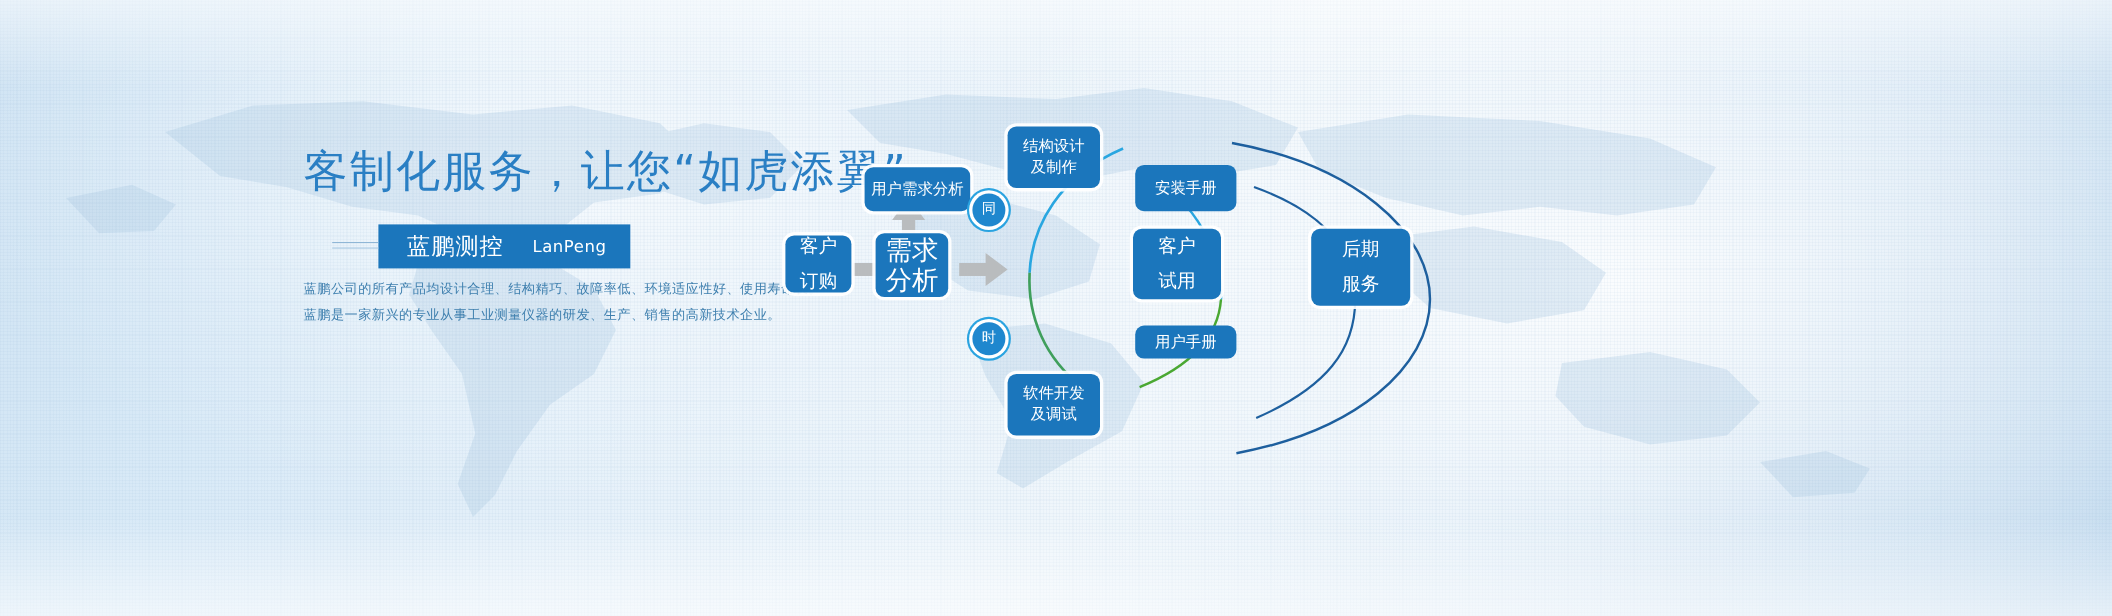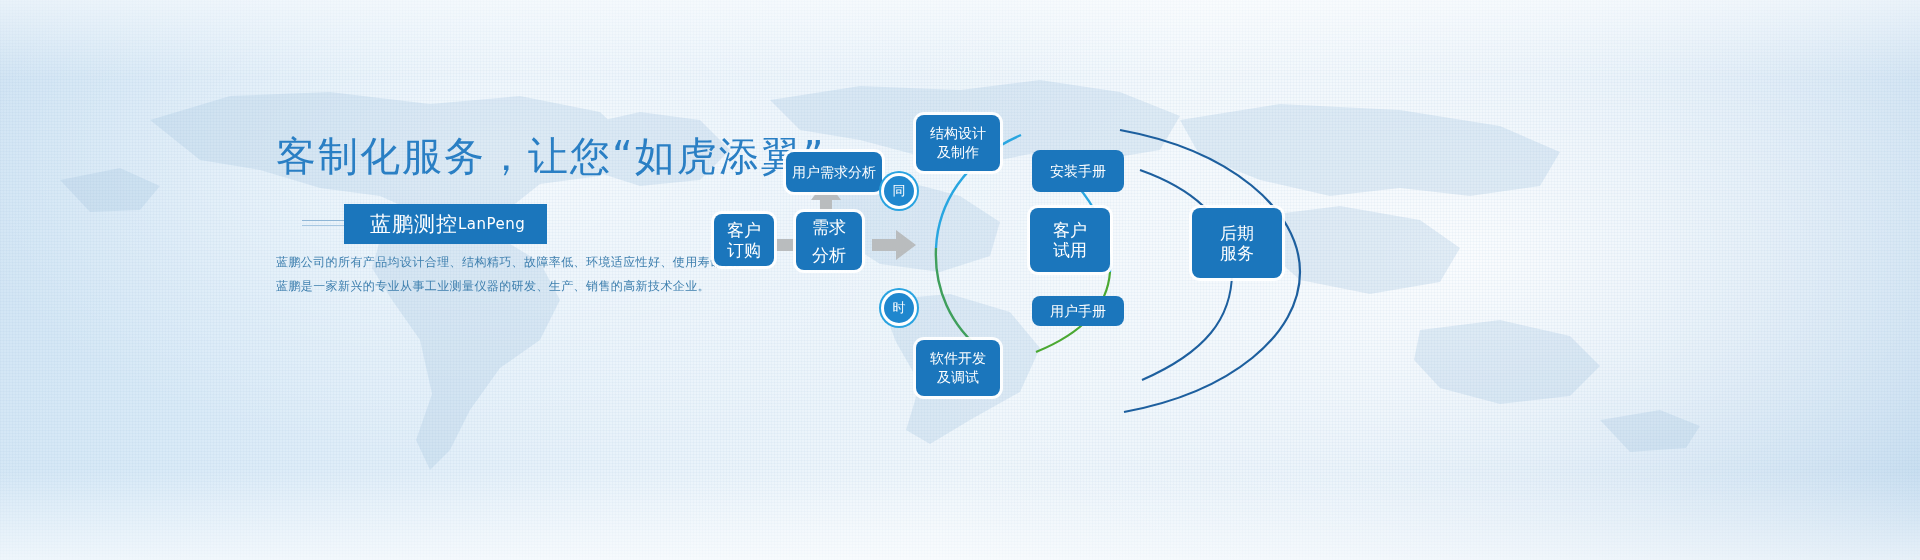--- a/index.html
+++ b/index.html
@@ -91,20 +91,21 @@
     background: #1b76bc;
     color: #ffffff;
     height: 40px;
     line-height: 40px;
     padding: 0 22px 0 26px;
     font-size: 21px;
     letter-spacing: 1px;
     white-space: nowrap;
     display: flex;
     align-items: center;
+    gap: 26px;
   }
   #brand-cn { font-size: 21px; }
   #brand-en { font-size: 15px; letter-spacing: 0.5px; }
 
   #sublines {
     position: absolute;
     left: 276px;
     top: 250px;
     width: 420px;
     text-align: center;
@@ -132,22 +133,22 @@
     align-items: center;
     justify-content: center;
     text-align: center;
     box-sizing: border-box;
     white-space: pre-line;
     box-shadow: 0 0 0 3px rgba(255,255,255,0.92);
     font-weight: normal;
   }
   .node.plain { box-shadow: none; }
   .n-small { font-size: 14px; line-height: 19px; }
-  .n-mid   { font-size: 17px; line-height: 20px; }
-  .n-big   { font-size: 17px; line-height: 28px; }
+  .n-mid   { font-size: 17px; line-height: 32px; }
+  .n-big   { font-size: 24px; line-height: 28px; }
   .badge {
     position: absolute;
     width: 30px; height: 30px;
     border-radius: 50%;
     background: #1f87ce;
     color: #ffffff;
     font-size: 13px;
     line-height: 30px;
     text-align: center;
     box-shadow: 0 0 0 3px #ffffff, 0 0 0 5px #2aa3e0;

